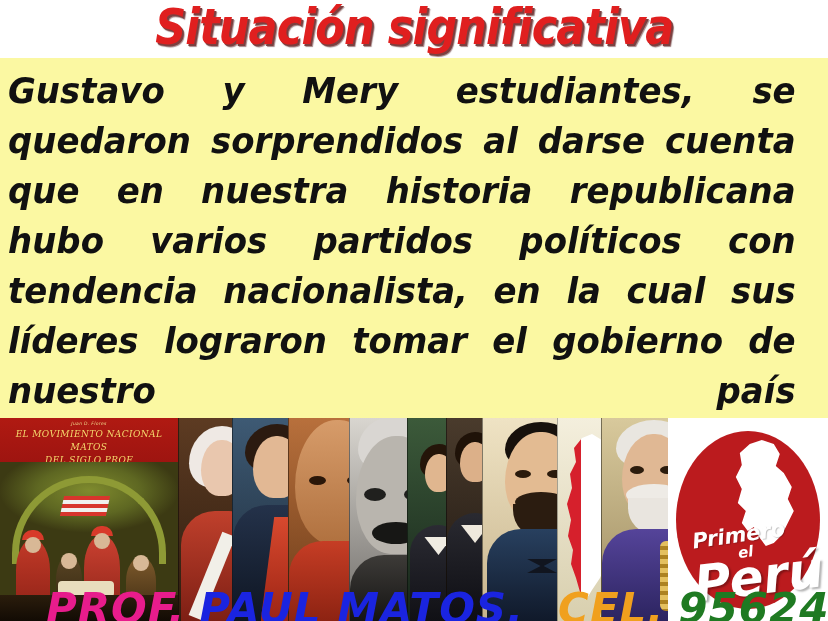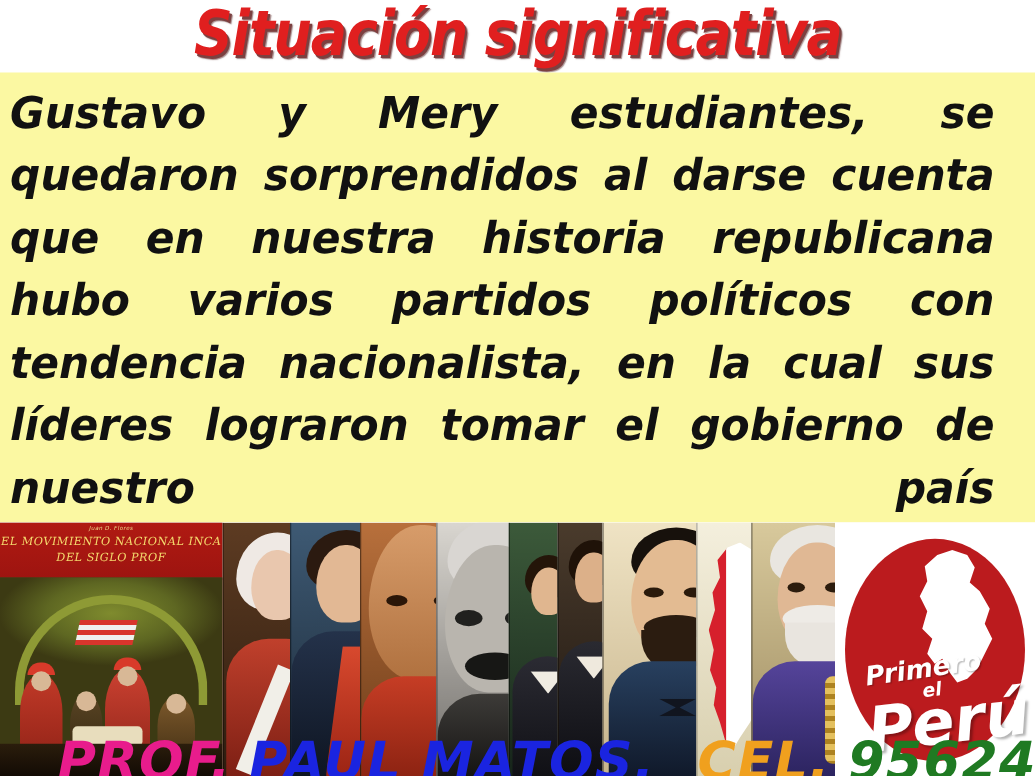--- a/index.html
+++ b/index.html
@@ -447,21 +447,21 @@
   <div class="body-panel">
     <p class="body-text">Gustavo y Mery estudiantes, se quedaron sorprendidos al darse cuenta que en nuestra historia republicana hubo varios partidos políticos con tendencia nacionalista, en la cual sus líderes lograron tomar el gobierno de nuestro país</p>
   </div>
 
   <div class="strip">
 
     <div class="book-cover">
       <div class="book-head"></div>
       <div class="book-author">Juan D. Flores</div>
       <div class="book-title">
-        <div>EL MOVIMIENTO NACIONAL INCA</div>
+        <div>EL MOVIMIENTO NACIONAL MATOS</div>
         <div>DEL SIGLO PROF</div>
       </div>
       <div class="book-art">
         <div class="arc"></div>
         <div class="rainbow-banner"></div>
         <div class="fig fig-a">
             <div class="fig-crown"></div>
             <div class="fig-head"></div>
           </div>
         <div class="fig fig-b">

